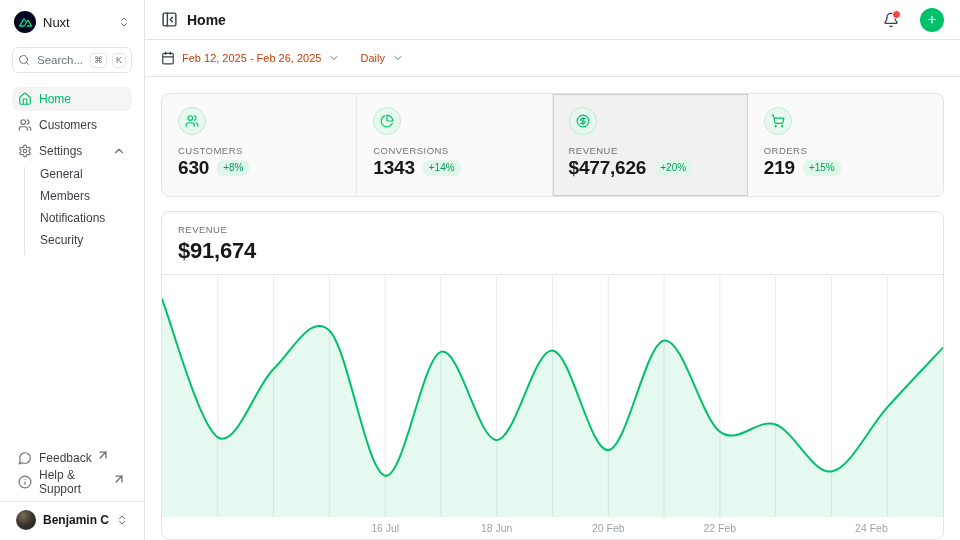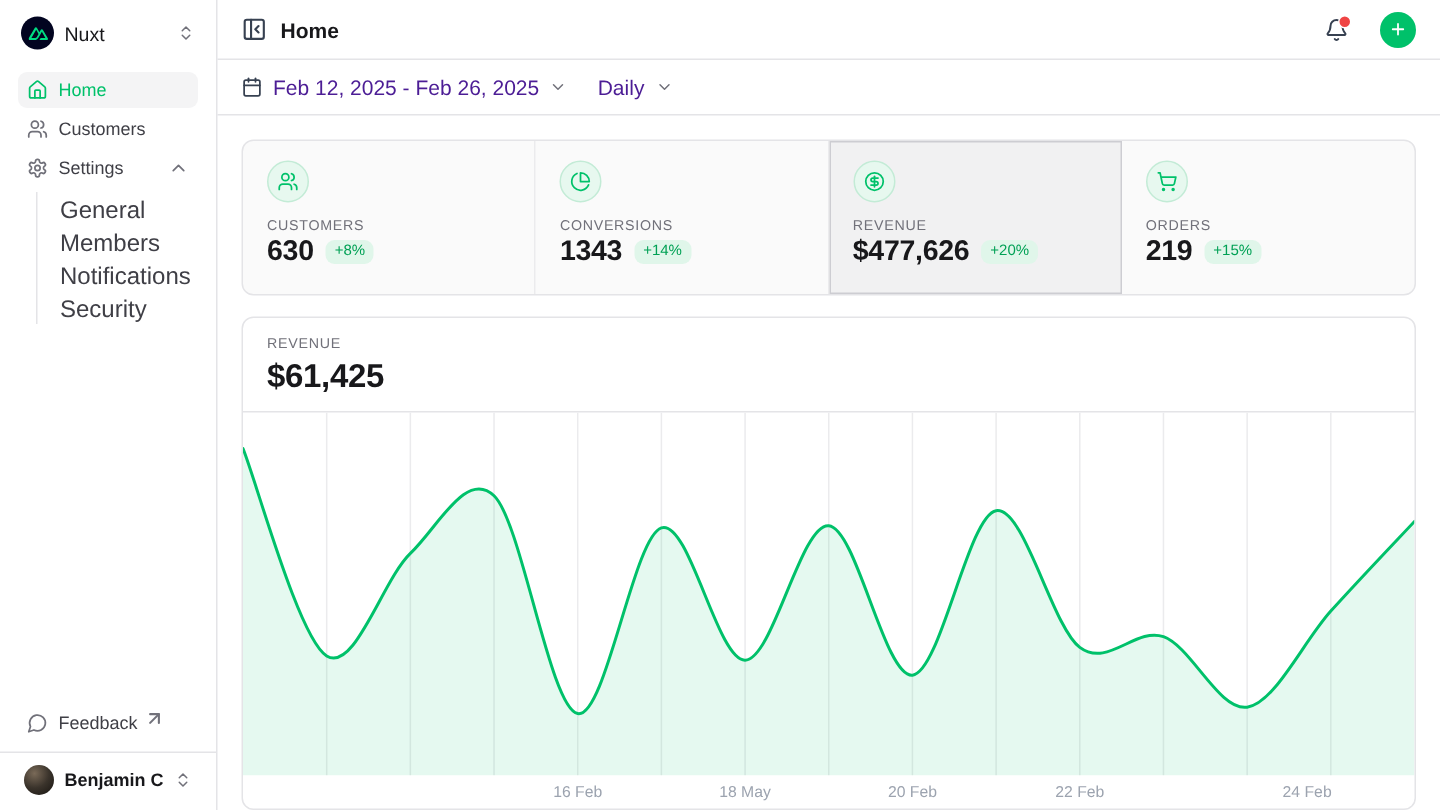--- a/index.html
+++ b/index.html
@@ -22,40 +22,40 @@
   .search-box input::placeholder{color:#6B7280}
   .kbd{font-size:9px;line-height:1;color:#71717A;border:1px solid #E4E4E7;border-radius:4px;padding:2px 3px;background:#fff;flex:none}
   .nav{margin-top:14px;display:flex;flex-direction:column;gap:2px}
   .nav-item{display:flex;align-items:center;gap:7px;height:24px;padding:0 6px;border-radius:6px;font-size:12px;color:#3F3F46;cursor:pointer}
   .nav-item svg{width:14px;height:14px;color:#71717A;flex:none}
   .nav-item.active{background:#F4F4F5;color:#00C16A;font-weight:500}
   .nav-item.active svg{color:#00C16A}
   .nav-right{margin-left:auto}
   .count-badge{margin-left:auto;font-size:9px;line-height:1;color:#71717A;border:1px solid #E4E4E7;border-radius:4px;padding:2px 4px;background:#fff}
   .subnav{display:flex;flex-direction:column;margin:2px 0 2px 12px;border-left:1px solid #E4E4E7;padding-left:15px}
-  .sub-item{height:22px;display:flex;align-items:flex-end;font-size:16px;color:#3F3F46;cursor:pointer}
+  .sub-item{height:22px;display:flex;align-items:flex-start;font-size:12px;color:#3F3F46;cursor:pointer}
   .sb-spacer{flex:1}
   .footer-links{display:flex;flex-direction:column;gap:2px}
   .footer-links .nav-item{height:22px}
   .ext-arrow{width:8px;height:8px;color:#9CA3AF;margin:-7px 0 0 -3px}
   .sb-divider{height:1px;background:#E4E4E7;margin:8px -12px 0}
   .user-row{display:flex;align-items:center;gap:7px;padding:8px 4px 4px;cursor:pointer}
   .avatar{width:20px;height:20px;border-radius:50%;flex:none;
     background:radial-gradient(circle at 35% 28%,#7a6a58 0%,#3a332b 50%,#16130f 100%)}
   .user-name{font-size:12px;font-weight:600;flex:1;white-space:nowrap;overflow:hidden}
   
   .main{flex:1;display:flex;flex-direction:column;min-width:0}
   .top-header{height:40px;min-height:40px;border-bottom:1px solid #E4E4E7;display:flex;align-items:center;padding:0 16px;gap:9px;box-sizing:border-box}
   .icon-btn{background:none;border:0;padding:0;color:#374151;cursor:pointer;display:flex;align-items:center}
   .page-title{font-size:14px;font-weight:700;flex:1}
   .bell-wrap{position:relative}
   .notif-dot{position:absolute;top:-2px;right:-2px;width:7px;height:7px;border-radius:50%;background:#EF4444;border:1.5px solid #fff}
   .add-btn{width:24px;height:24px;border-radius:50%;background:#00C16A;border:0;color:#fff;display:flex;align-items:center;justify-content:center;margin-left:12px;cursor:pointer;flex:none}
   .toolbar{height:37px;min-height:37px;border-bottom:1px solid #E4E4E7;display:flex;align-items:center;padding:0 16px;gap:20px;box-sizing:border-box}
-  .toolbar-btn{display:flex;align-items:center;gap:7px;font-size:14px;font-weight:500;color:#4c1d95;cursor:pointer;background:none;border:0;padding:0;font-family:inherit}
+  .toolbar-btn{display:flex;align-items:center;gap:7px;font-size:11px;font-weight:500;color:#c2410c;cursor:pointer;background:none;border:0;padding:0;font-family:inherit}
   .toolbar-btn .cal{color:#374151}
   .chev{color:#71717A}
   
   .content{flex:1;padding:16px 16px 0;display:flex;flex-direction:column;gap:14px;overflow:hidden;min-height:0}
   .stats{display:grid;grid-template-columns:repeat(4,1fr);background:#FAFAFA;border:1px solid #E4E4E7;border-radius:8px;height:104px;box-sizing:border-box;flex:none}
   .stat{padding:13px 16px;display:flex;flex-direction:column;cursor:pointer;border-right:1px solid #EBEBED;box-sizing:border-box}
   .stat:last-child{border-right:0}
   .stat.selected{background:#F1F1F2;outline:1px solid #CDCDD2;outline-offset:-1px;border-right-color:transparent}
   .stat-icon{width:28px;height:28px;border-radius:50%;background:#E7F8EF;border:1px solid #C3EBD6;color:#00C16A;display:flex;align-items:center;justify-content:center;flex:none;box-sizing:border-box}
   .stat-label{margin-top:10px;font-size:9.5px;letter-spacing:.05em;color:#71717A;font-weight:500}
@@ -82,20 +82,29 @@
           <path d="M13.464 19.83h8.922c.283 0 .562-.073.807-.21a1.61 1.61 0 0 0 .591-.574c.145-.244.221-.52.22-.802a1.6 1.6 0 0 0-.222-.8L17.79 7.414a1.6 1.6 0 0 0-.591-.574 1.63 1.63 0 0 0-1.613 0 1.6 1.6 0 0 0-.591.574l-1.532 2.64-2.996-5.166a1.6 1.6 0 0 0-.592-.573 1.63 1.63 0 0 0-1.613 0 1.6 1.6 0 0 0-.592.573L.222 17.444a1.6 1.6 0 0 0-.223.8c0 .282.076.558.22.802.146.244.35.442.592.574.245.137.524.21.807.21h5.6c2.22 0 3.856-.975 4.982-2.877l2.733-4.732 1.464-2.53 4.391 7.605h-5.855zm-5.954-2.53-3.91-.002 5.86-10.15 2.923 5.069-1.957 3.393c-.748 1.233-1.597 1.69-2.916 1.69"></path>
         </svg>
     </span>
     <span class="ws-name">Nuxt</span>
     <svg class="muted-ic" width="12" height="12" viewBox="0 0 24 24" fill="none" stroke="currentColor" stroke-width="2" stroke-linecap="round" stroke-linejoin="round">
         <path d="m7 15 5 5 5-5"></path>
         <path d="m7 9 5-5 5 5"></path>
       </svg>
   </div>
 
+  <div class="search-box">
+    <svg width="12" height="12" viewBox="0 0 24 24" fill="none" stroke="currentColor" stroke-width="2" stroke-linecap="round">
+        <circle cx="11" cy="11" r="8"></circle>
+        <path d="m21 21-4.3-4.3"></path>
+      </svg>
+    <input placeholder="Search..." style="">
+    <span class="kbd">⌘</span>
+    <span class="kbd">K</span>
+  </div>
 
   <nav class="nav">
     <div class="nav-item active">
       <svg viewBox="0 0 24 24" fill="none" stroke="currentColor" stroke-width="2" stroke-linecap="round" stroke-linejoin="round">
           <path d="M15 21v-8a1 1 0 0 0-1-1h-4a1 1 0 0 0-1 1v8"></path>
           <path d="M3 10a2 2 0 0 1 .709-1.528l7-5.999a2 2 0 0 1 2.582 0l7 5.999A2 2 0 0 1 21 10v9a2 2 0 0 1-2 2H5a2 2 0 0 1-2-2z"></path>
         </svg>
       <span>Home</span>
     </div>
     <div class="nav-item">
@@ -134,20 +143,32 @@
   </nav>
 
   <div class="sb-spacer"></div>
 
   <div class="footer-links">
     <div class="nav-item">
       <svg viewBox="0 0 24 24" fill="none" stroke="currentColor" stroke-width="2" stroke-linecap="round" stroke-linejoin="round">
           <path d="M7.9 20A9 9 0 1 0 4 16.1L2 22Z"></path>
         </svg>
       <span>Feedback</span>
+      <svg class="ext-arrow" viewBox="0 0 24 24" fill="none" stroke="currentColor" stroke-width="2.4" stroke-linecap="round" stroke-linejoin="round">
+          <path d="M7 7h10v10"></path>
+          <path d="M7 17 17 7"></path>
+        </svg>
+    </div>
+    <div class="nav-item">
+      <svg viewBox="0 0 24 24" fill="none" stroke="currentColor" stroke-width="2" stroke-linecap="round" stroke-linejoin="round">
+          <circle cx="12" cy="12" r="10"></circle>
+          <path d="M12 16v-4"></path>
+          <path d="M12 8h.01"></path>
+        </svg>
+      <span>Help &amp; Support</span>
       <svg class="ext-arrow" viewBox="0 0 24 24" fill="none" stroke="currentColor" stroke-width="2.4" stroke-linecap="round" stroke-linejoin="round">
           <path d="M7 7h10v10"></path>
           <path d="M7 17 17 7"></path>
         </svg>
     </div>
   </div>
 
   <div class="sb-divider"></div>
 
   <div class="user-row">
@@ -264,21 +285,21 @@
         <span class="stat-value-row">
           <span class="stat-value">219</span>
           <span class="delta-badge">+15%</span>
         </span>
       </div>
     </div>
 
     <div class="chart-card">
       <div class="chart-header">
         <div class="chart-label">REVENUE</div>
-        <div class="chart-value">$61,425</div>
+        <div class="chart-value">$91,674</div>
       </div>
       <div class="chart-plot">
         <svg id="chart-svg" viewBox="0 0 786 240" preserveAspectRatio="none">
             <line x1="56.14285714285714" x2="56.14285714285714" y1="0" y2="240" stroke="#EBEBED" stroke-width="1" vector-effect="non-scaling-stroke"></line>
             <line x1="112.28571428571428" x2="112.28571428571428" y1="0" y2="240" stroke="#EBEBED" stroke-width="1" vector-effect="non-scaling-stroke"></line>
             <line x1="168.42857142857142" x2="168.42857142857142" y1="0" y2="240" stroke="#EBEBED" stroke-width="1" vector-effect="non-scaling-stroke"></line>
             <line x1="224.57142857142856" x2="224.57142857142856" y1="0" y2="240" stroke="#EBEBED" stroke-width="1" vector-effect="non-scaling-stroke"></line>
             <line x1="280.7142857142857" x2="280.7142857142857" y1="0" y2="240" stroke="#EBEBED" stroke-width="1" vector-effect="non-scaling-stroke"></line>
             <line x1="336.85714285714283" x2="336.85714285714283" y1="0" y2="240" stroke="#EBEBED" stroke-width="1" vector-effect="non-scaling-stroke"></line>
             <line x1="393" x2="393" y1="0" y2="240" stroke="#EBEBED" stroke-width="1" vector-effect="non-scaling-stroke"></line>
@@ -287,22 +308,22 @@
             <line x1="561.4285714285714" x2="561.4285714285714" y1="0" y2="240" stroke="#EBEBED" stroke-width="1" vector-effect="non-scaling-stroke"></line>
             <line x1="617.5714285714286" x2="617.5714285714286" y1="0" y2="240" stroke="#EBEBED" stroke-width="1" vector-effect="non-scaling-stroke"></line>
             <line x1="673.7142857142857" x2="673.7142857142857" y1="0" y2="240" stroke="#EBEBED" stroke-width="1" vector-effect="non-scaling-stroke"></line>
             <line x1="729.8571428571429" x2="729.8571428571429" y1="0" y2="240" stroke="#EBEBED" stroke-width="1" vector-effect="non-scaling-stroke"></line>
             <path d="M0,23.875764705882347C9.357142857142856,46.72,37.42857142857143,149.39105882352942,56.14285714285714,160.94117647058823C74.85714285714285,172.49129411764704,93.57142857142857,110.82352941176468,112.28571428571428,93.17647058823528C131,75.52941176470587,149.7142857142857,37.41176470588235,168.42857142857142,55.05882352941177C187.14285714285714,72.70588235294119,205.85714285714283,195.52941176470588,224.57142857142856,199.05882352941177C243.28571428571428,202.58823529411765,262,82.11764705882352,280.7142857142857,76.23529411764704C299.42857142857144,70.35294117647057,318.1428571428571,164,336.85714285714283,163.76470588235293C355.57142857142856,163.52941176470586,374.2857142857143,73.17647058823529,393,74.8235294117647C411.7142857142857,76.4705882352941,430.4285714285714,175.2941176470588,449.1428571428571,173.6470588235294C467.85714285714283,171.99999999999997,486.5714285714286,68,505.28571428571433,64.94117647058823C524,61.88235294117647,542.7142857142858,141.41176470588235,561.4285714285714,155.2941176470588C580.1428571428571,169.17647058823528,598.8571428571429,141.64705882352942,617.5714285714286,148.23529411764707C636.2857142857142,154.82352941176472,655,197.6470588235294,673.7142857142857,194.8235294117647C692.4285714285713,192,711.1428571428571,151.76470588235296,729.8571428571429,131.29411764705884C748.5714285714287,110.82352941176472,776.6428571428571,81.88235294117648,786,72L786,240L0,240Z" fill="rgba(0,193,106,0.10)" stroke="none"></path>
             <path d="M0,23.875764705882347C9.357142857142856,46.72,37.42857142857143,149.39105882352942,56.14285714285714,160.94117647058823C74.85714285714285,172.49129411764704,93.57142857142857,110.82352941176468,112.28571428571428,93.17647058823528C131,75.52941176470587,149.7142857142857,37.41176470588235,168.42857142857142,55.05882352941177C187.14285714285714,72.70588235294119,205.85714285714283,195.52941176470588,224.57142857142856,199.05882352941177C243.28571428571428,202.58823529411765,262,82.11764705882352,280.7142857142857,76.23529411764704C299.42857142857144,70.35294117647057,318.1428571428571,164,336.85714285714283,163.76470588235293C355.57142857142856,163.52941176470586,374.2857142857143,73.17647058823529,393,74.8235294117647C411.7142857142857,76.4705882352941,430.4285714285714,175.2941176470588,449.1428571428571,173.6470588235294C467.85714285714283,171.99999999999997,486.5714285714286,68,505.28571428571433,64.94117647058823C524,61.88235294117647,542.7142857142858,141.41176470588235,561.4285714285714,155.2941176470588C580.1428571428571,169.17647058823528,598.8571428571429,141.64705882352942,617.5714285714286,148.23529411764707C636.2857142857142,154.82352941176472,655,197.6470588235294,673.7142857142857,194.8235294117647C692.4285714285713,192,711.1428571428571,151.76470588235296,729.8571428571429,131.29411764705884C748.5714285714287,110.82352941176472,776.6428571428571,81.88235294117648,786,72" fill="none" stroke="#00C16A" stroke-width="2" vector-effect="non-scaling-stroke" stroke-linecap="round" stroke-linejoin="round"></path>
           </svg>
       </div>
       <div class="chart-axis" id="chart-axis">
           <span class="x-label" style="left: 14.2857%; margin-top: 44px;">14 Feb</span>
-          <span class="x-label" style="left: 28.5714%;">16 Feb</span>
-          <span class="x-label" style="left: 42.8571%;">18 May</span>
+          <span class="x-label" style="left: 28.5714%;">16 Jul</span>
+          <span class="x-label" style="left: 42.8571%;">18 Jun</span>
           <span class="x-label" style="left: 57.1429%;">20 Feb</span>
           <span class="x-label" style="left: 71.4286%;">22 Feb</span>
           <span class="x-label" style="left: 85.7143%; margin-left: 40px;">24 Feb</span>
         </div>
     </div>
 
   </div>
 </main>
 
 </body></html>

